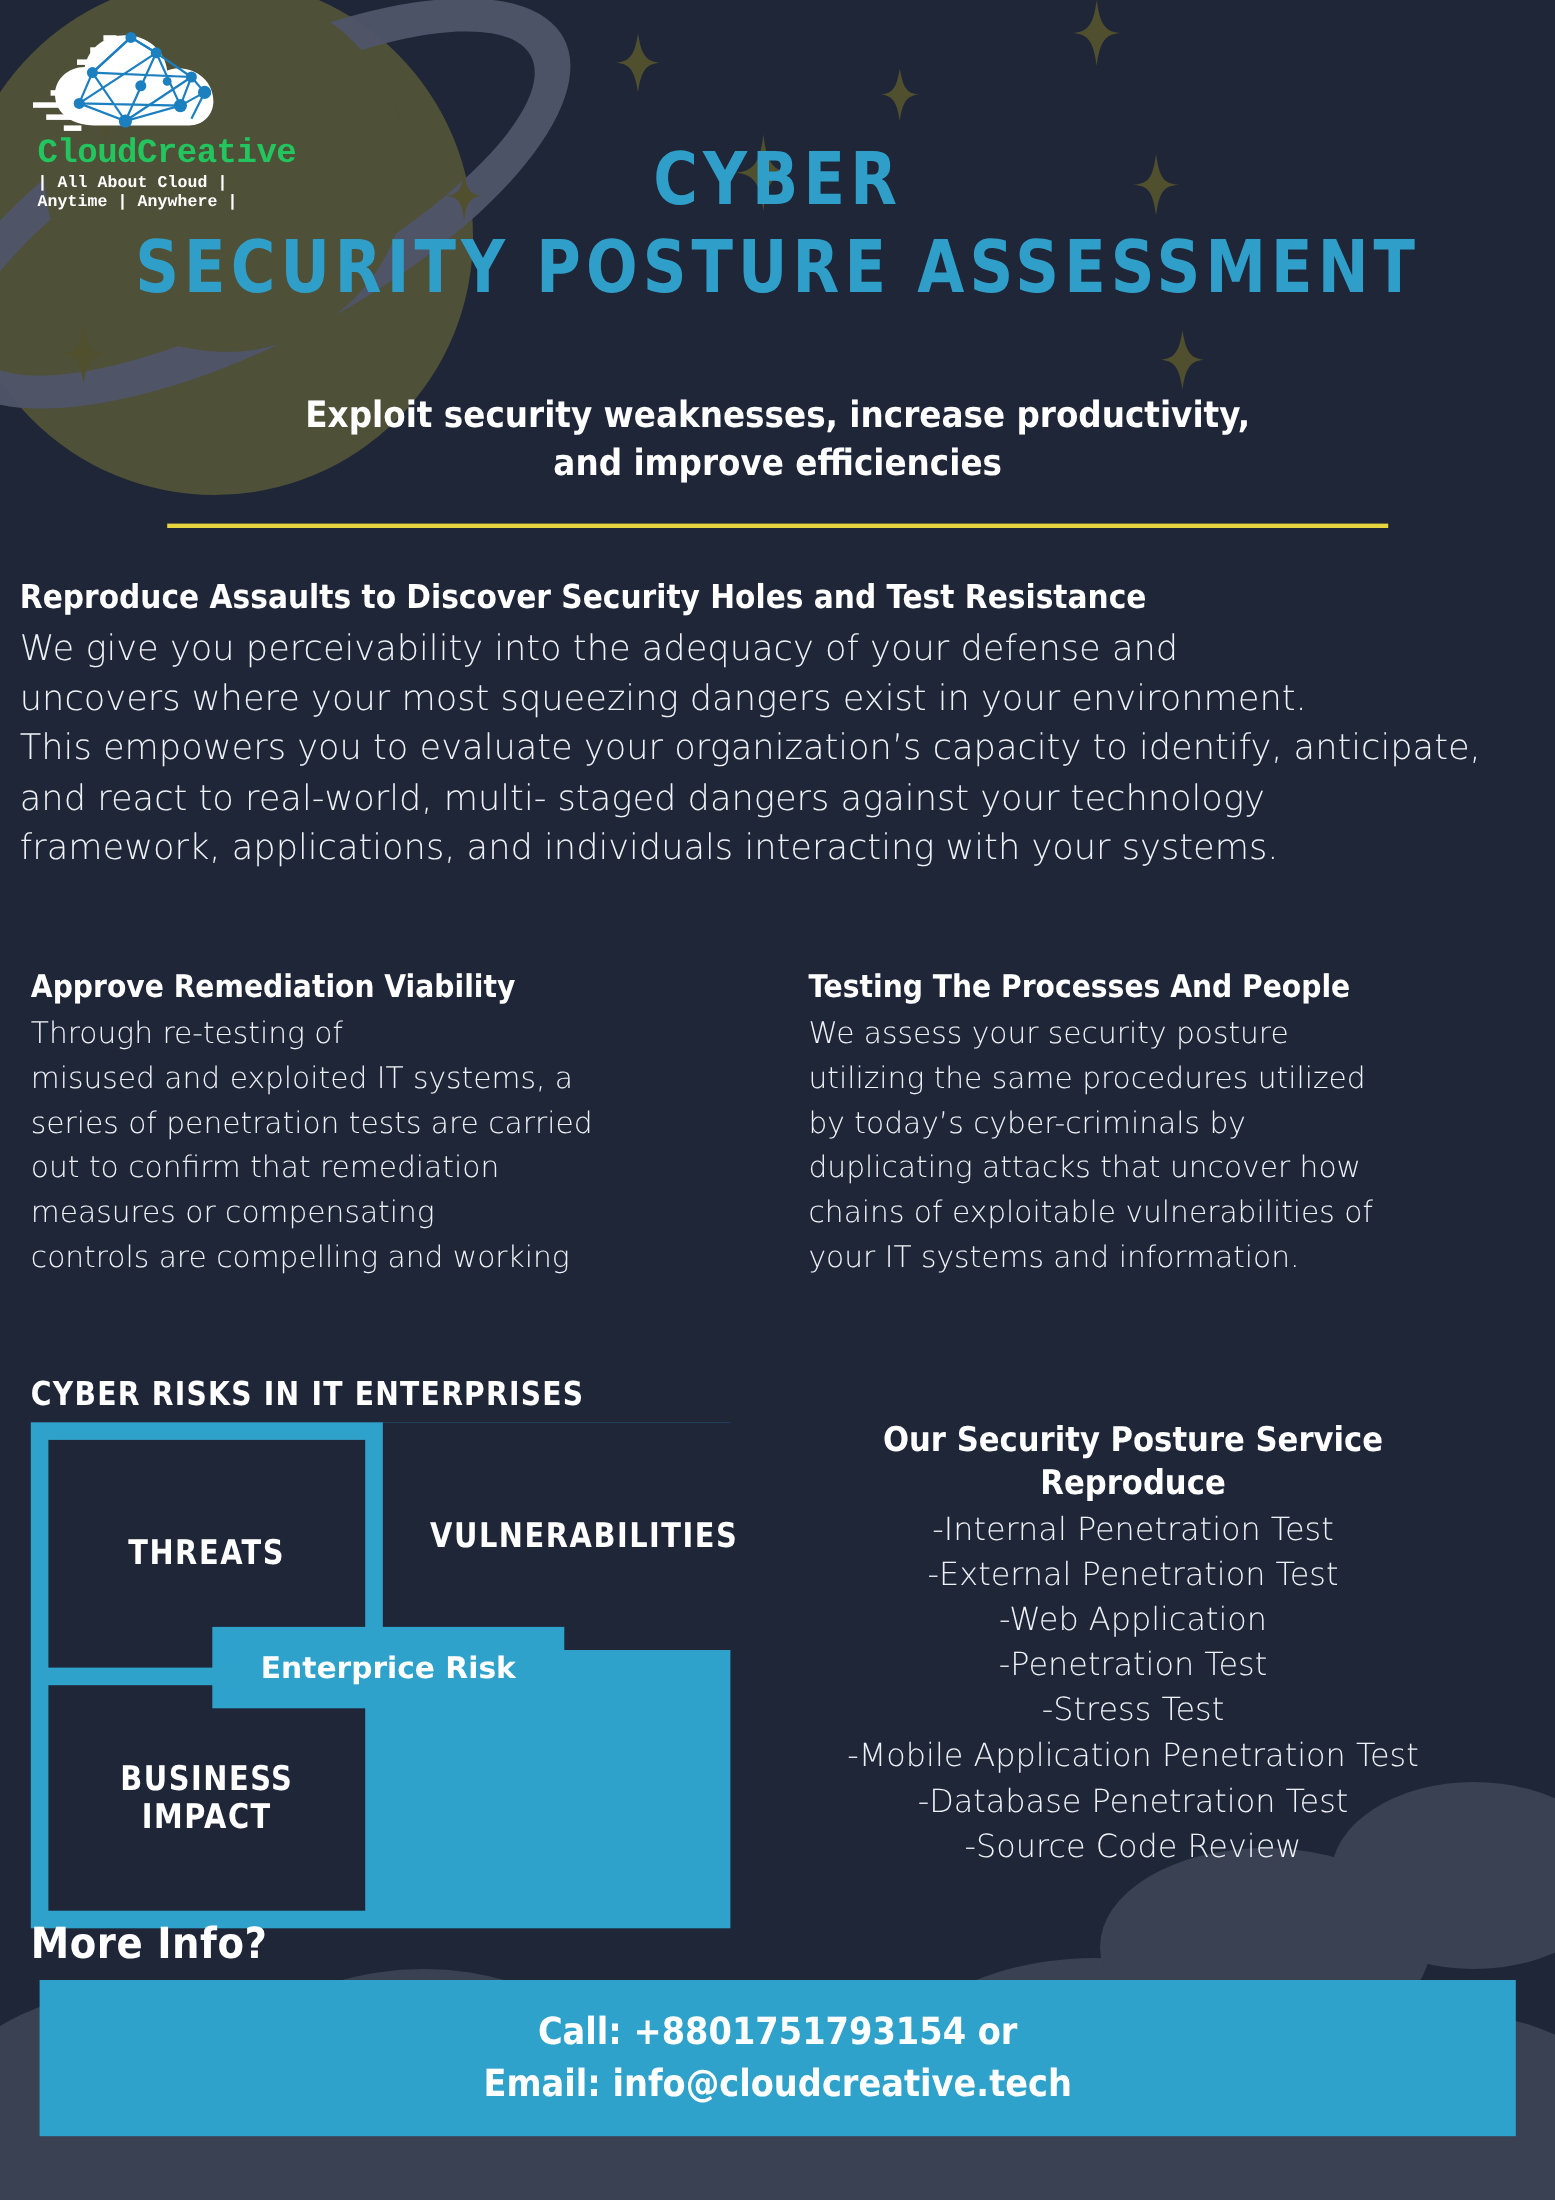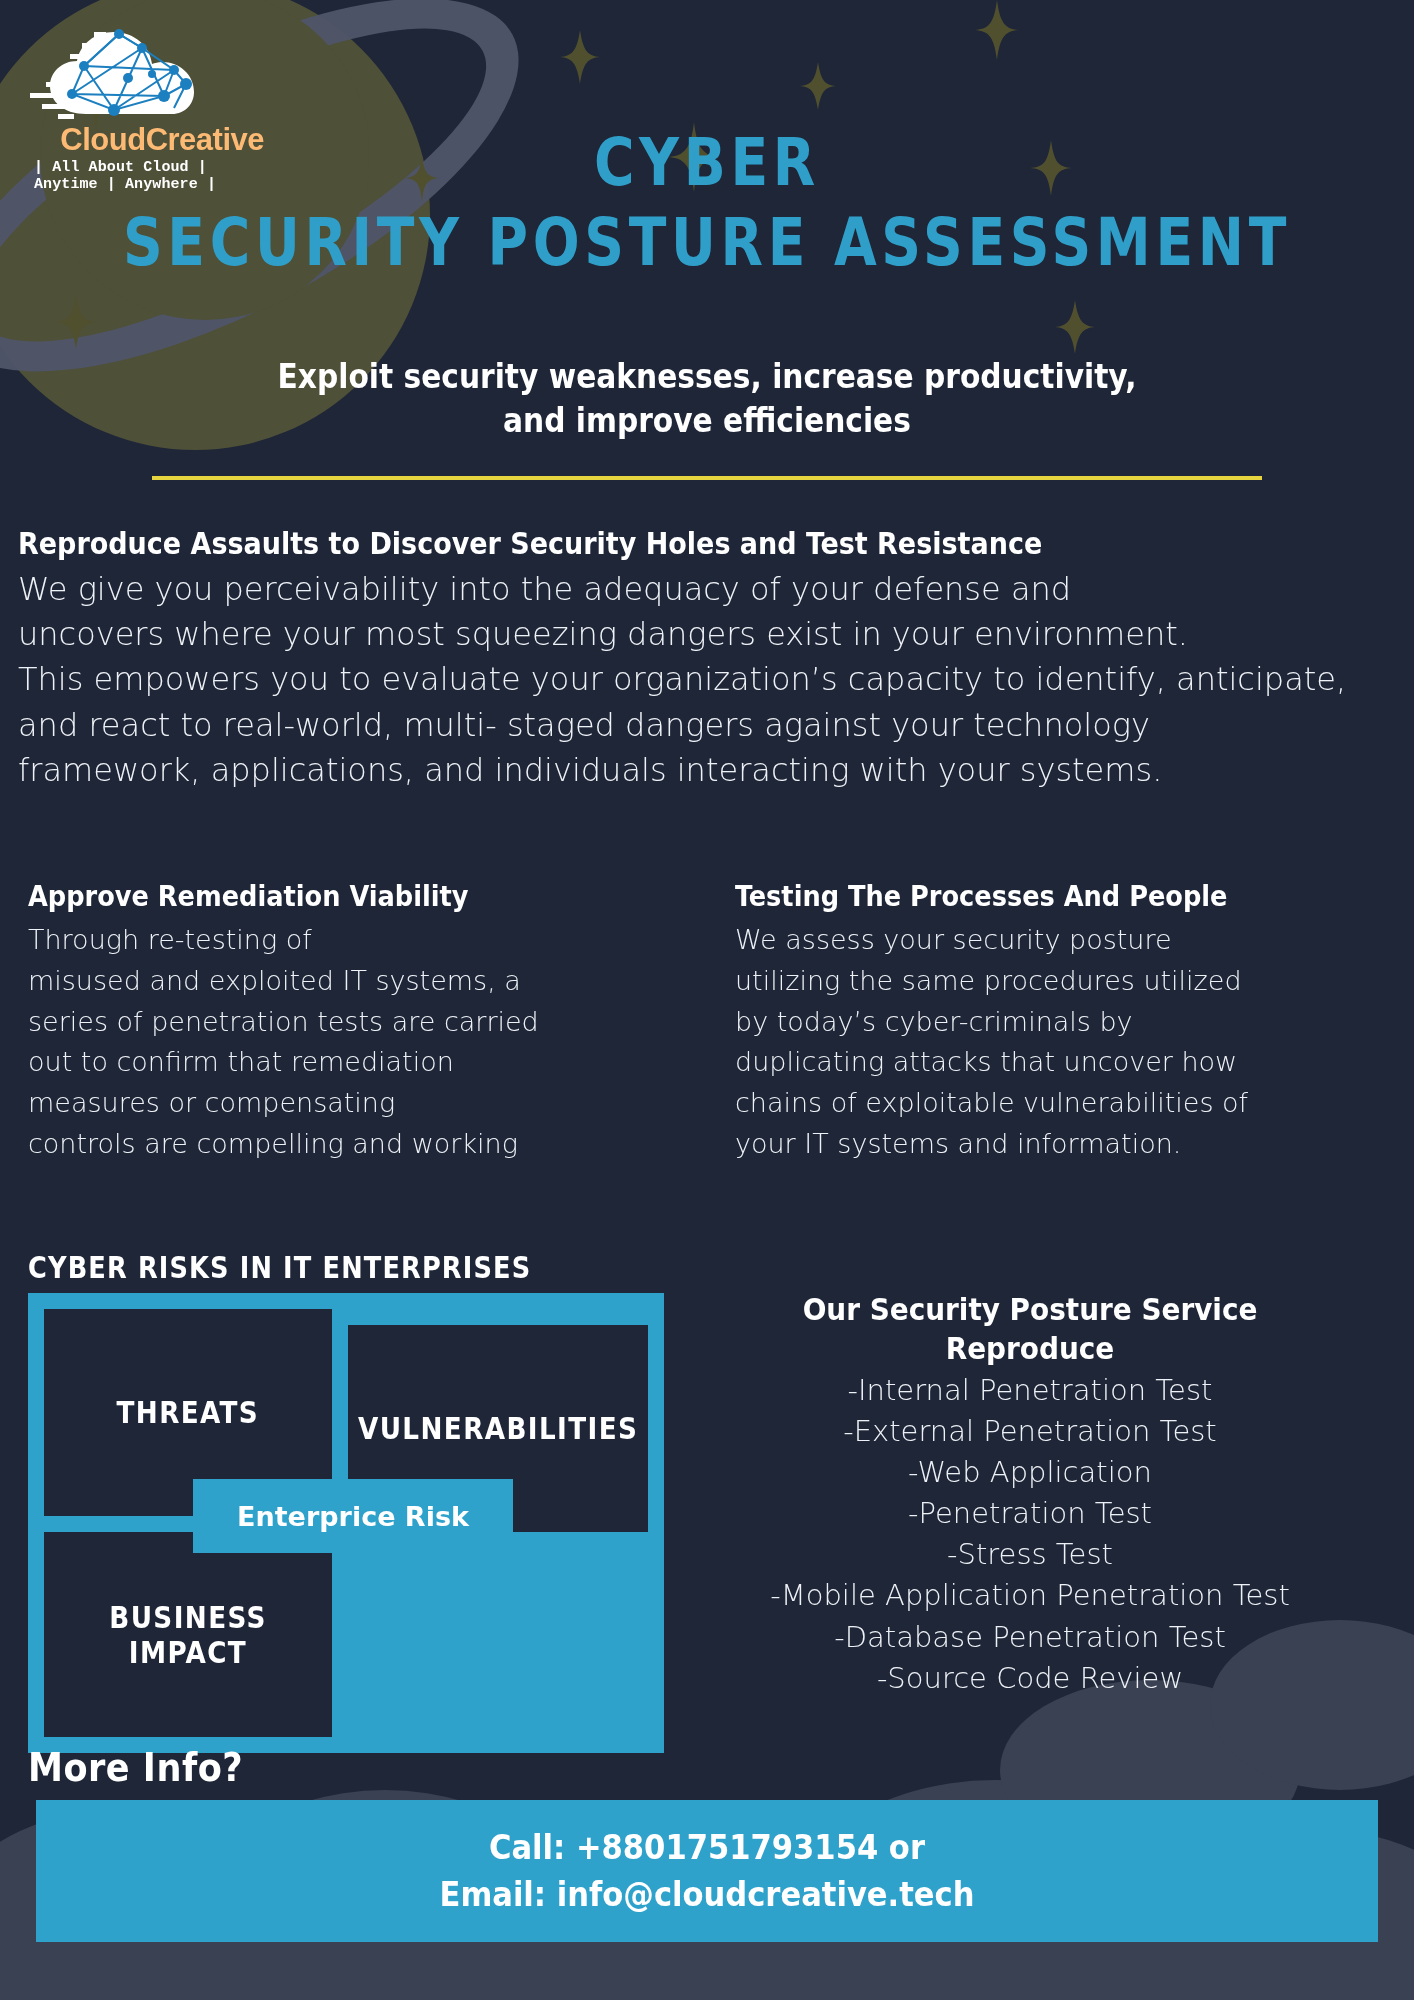--- a/index.html
+++ b/index.html
@@ -37,22 +37,22 @@
   .cb{position:absolute;background:#3a4152;border-radius:50%;}
   .footerband{position:absolute;left:0;right:0;bottom:0;height:120px;background:#3a4152;}
 
   
   .content{position:relative;z-index:2;}
 
   
   .logo{position:absolute;left:24px;top:18px;width:240px;}
   .logo-mark{width:215px;height:110px;display:block;}
   .logo-name{
-    font-family:Liberation Sans, sans-serif;
-    font-size:31px;font-weight:700;color:#fdba74;
+    font-family:Liberation Mono, monospace;
+    font-size:31px;font-weight:700;color:#22c55e;
     letter-spacing:-0.5px;margin-top:-6px;padding-left:10px;text-align:right;
   }
   .logo-tag{
     font-family:Liberation Mono, monospace;
     font-size:15px;font-weight:600;color:#ffffff;
     padding-left:10px;margin-top:1px;letter-spacing:.1px;
   }
 
   
   .headline{
@@ -120,21 +120,21 @@
   .cell{
     position:absolute;background:#1e2638;
     display:flex;align-items:center;justify-content:center;
     color:#ffffff;font-weight:700;
     font-family:"DejaVu Sans Condensed","Liberation Sans Narrow","Liberation Sans", sans-serif;
     font-size:31px;letter-spacing:1.5px;text-align:center;line-height:1.12;
     transform:none;
   }
   .cell span{display:block;transform:scaleX(0.94);}
   .c-tl{left:16px;top:16px;width:288px;height:207px;}
-  .c-tr{left:320px;top:32px;width:300px;height:207px;}
+  .c-tr{left:320px;top:0;width:300px;height:207px;padding-left:33px;}
   .c-bl{left:16px;top:239px;width:288px;height:205px;}
   .c-br{left:320px;top:239px;width:300px;height:205px;}
   .center-badge{
     position:absolute;left:165px;top:186px;width:320px;height:74px;
     background:#2fa2cc;display:flex;align-items:center;justify-content:center;
     color:#ffffff;font-weight:700;font-size:27px;
     font-family:"DejaVu Sans", sans-serif;z-index:4;
   }
 
   

